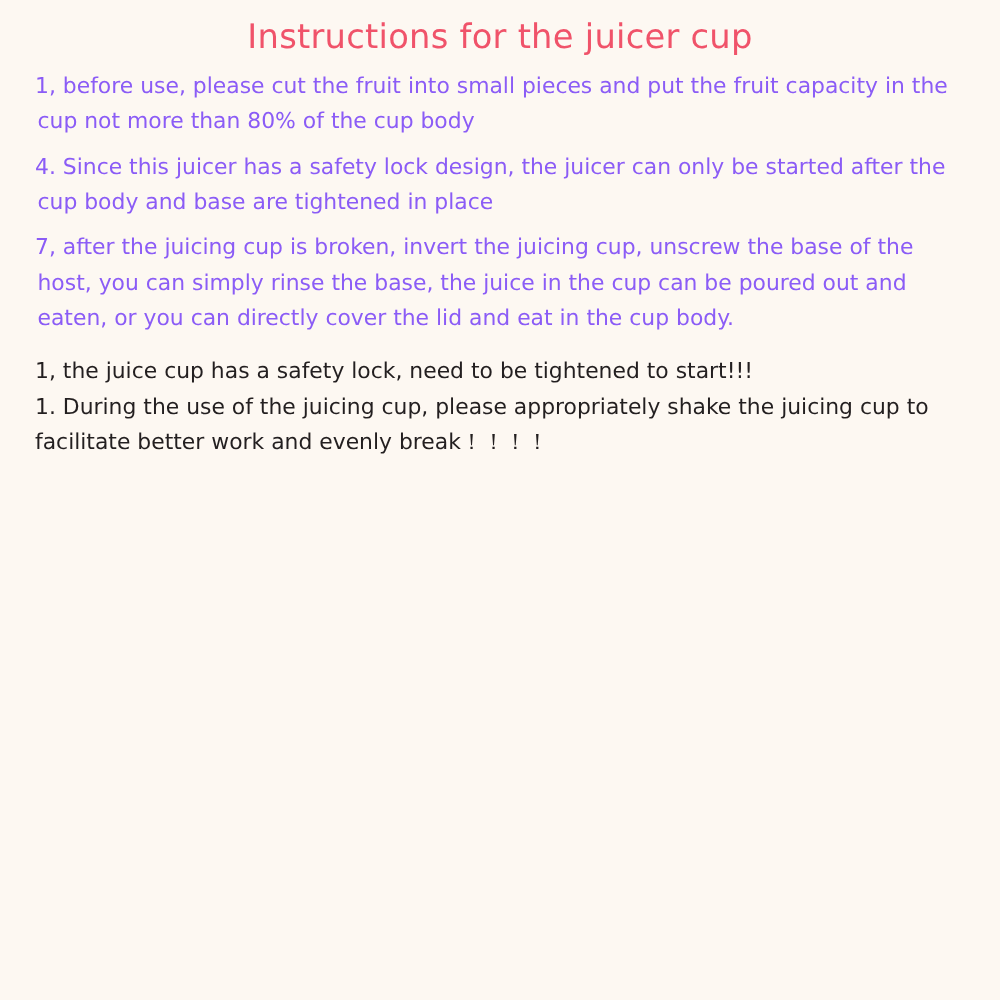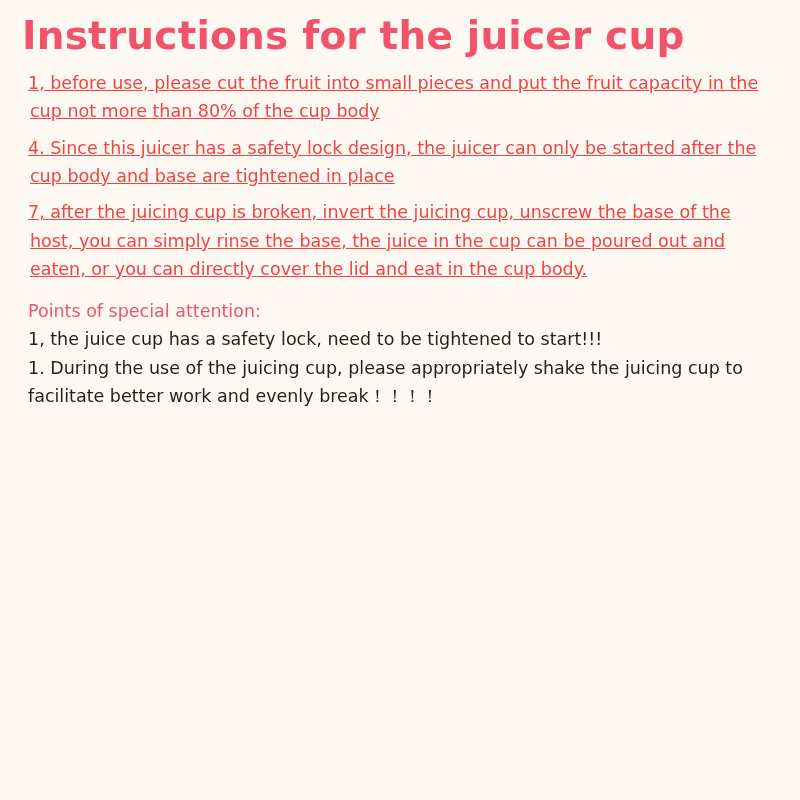--- a/index.html
+++ b/index.html
@@ -14,40 +14,40 @@
     overflow: hidden;
   }
   .page {
     width: 800px;
     height: 800px;
     box-sizing: border-box;
     padding: 10px 22px 6px 22px;
     position: relative;
   }
   .title {
+    text-align: center;
     color: #f0536a;
-    font-size: 39px;
-    font-weight: bold;
+    font-size: 27px;
+    font-weight: normal;
     letter-spacing: 0.2px;
     margin: 4px 0 10px 0;
     line-height: 1.15;
   }
   .instructions {
     margin: 0;
     padding: 0;
     list-style: none;
   }
   .instructions li {
-    color: #ef4444;
+    color: #8b5cf6;
     font-size: 17.5px;
     line-height: 1.62;
     margin-bottom: 8px;
     padding-left: 8px;
     text-indent: -2px;
-    text-decoration: underline;
   }
   .instructions li.tight {
     margin-bottom: 4px;
   }
   .attention-block {
     margin-top: 14px;
   }
   .attention-heading {
     color: #f0536a;
     font-size: 17.5px;
@@ -72,18 +72,17 @@
 
   <h1 class="title" style="color: rgb(240, 83, 106);">Instructions for the juicer cup</h1>
 
   <ul class="instructions">
     <li>1, before use, please cut the fruit into small pieces and put the fruit capacity in the cup not more than 80% of the cup body</li>
     <li>4. Since this juicer has a safety lock design, the juicer can only be started after the cup body and base are tightened in place</li>
     <li class="tight">7, after the juicing cup is broken, invert the juicing cup, unscrew the base of the host, you can simply rinse the base, the juice in the cup can be poured out and eaten, or you can directly cover the lid and eat in the cup body.</li>
   </ul>
 
   <div class="attention-block">
-    <div class="attention-heading" style="color: rgb(240, 83, 106);">Points of special attention:</div>
     <div class="note">1, the juice cup has a safety lock, need to be tightened to start!!!</div>
     <div class="note">1. During the use of the juicing cup, please appropriately shake the juicing cup to facilitate better work and evenly break！！！！</div>
   </div>
 
 </div>
 
 </body></html>

